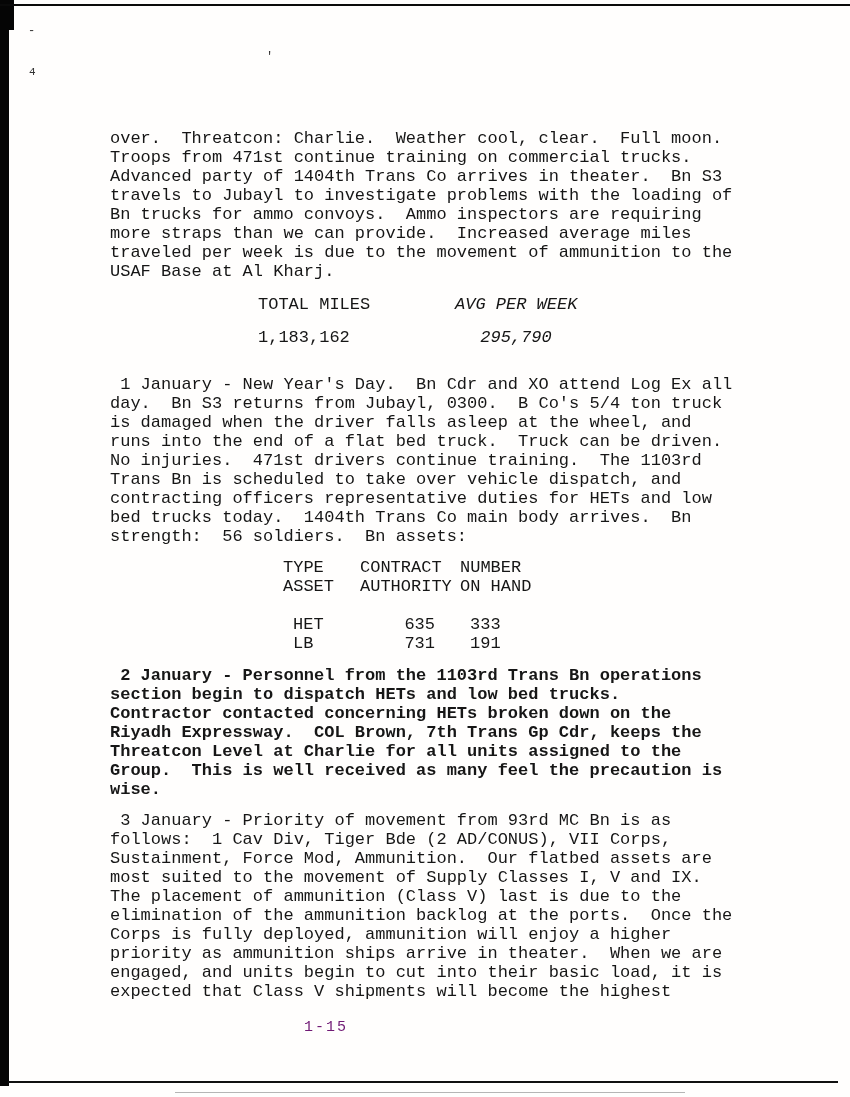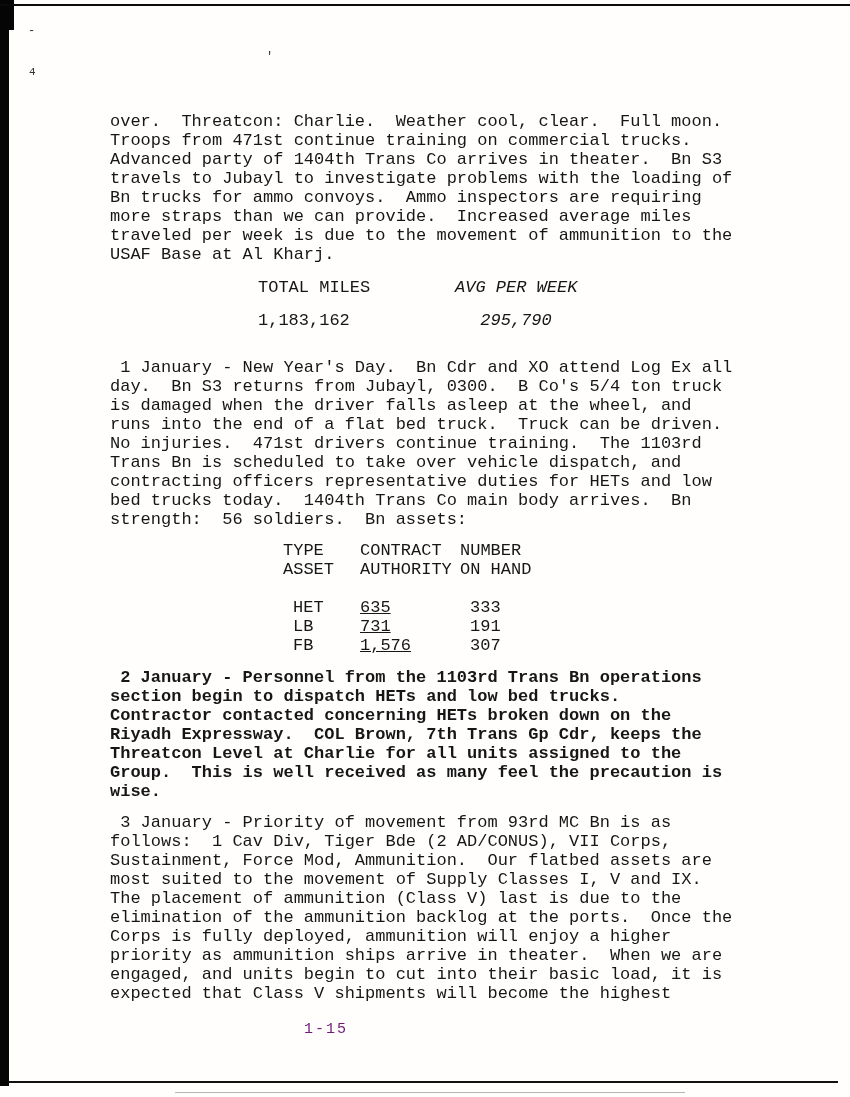--- a/index.html
+++ b/index.html
@@ -56,21 +56,21 @@
     font-size: 12px;
     color: #333;
   }
   .artifact.a1 { left: 28px; top: 24px; }
   .artifact.a2 { left: 266px; top: 50px; }
   .artifact.a3 { left: 29px; top: 66px; font-size: 11px; }
 
   
   .content {
     position: absolute;
-    left: 0; top: 0;
+    left: 0; top: 17px;
     width: 700px;
     padding: 112px 40px 0 110px;
     box-sizing: border-box;
     font-size: 17px;
     line-height: 19px;
   }
   pre.para {
     margin: 0;
     font: inherit;
     white-space: pre;
@@ -100,21 +100,21 @@
   
   .asset-table { margin-top: 12px; }
   .at-row {
     display: grid;
     grid-template-columns: 69px 92px 90px;
     column-gap: 8px;
     margin-left: 173px;
   }
   .at-data.first { margin-top: 19px; }
   .at-data .at-c1 { padding-left: 10px; }
-  .at-data .at-c2 { text-align: left; padding-right: 17px; text-decoration: underline; }
+  .at-data .at-c2 { text-align: right; padding-right: 17px; }
   .at-data .at-c3 { padding-left: 10px; }
   #entry2 { margin-top: 13px; font-weight: bold; }
   #entry3 { margin-top: 12px; }
   .footer {
     margin-top: 17px;
     text-align: center;
     position: relative;
     left: -59px;
     color: #701a75;
     font-size: 15px;
@@ -182,25 +182,20 @@
       <div class="at-row at-data first">
         <span class="at-c1">HET</span>
         <span class="at-c2">635</span>
         <span class="at-c3">333</span>
       </div>
       <div class="at-row at-data">
         <span class="at-c1">LB</span>
         <span class="at-c2">731</span>
         <span class="at-c3">191</span>
       </div>
-      <div class="at-row at-data">
-        <span class="at-c1">FB</span>
-        <span class="at-c2">1,576</span>
-        <span class="at-c3">307</span>
-      </div>
     </div>
 
     <pre class="para" id="entry2"> 2 January - Personnel from the 1103rd Trans Bn operations
 section begin to dispatch HETs and low bed trucks.
 Contractor contacted concerning HETs broken down on the
 Riyadh Expressway.  COL Brown, 7th Trans Gp Cdr, keeps the
 Threatcon Level at Charlie for all units assigned to the
 Group.  This is well received as many feel the precaution is
 wise.</pre>
 

